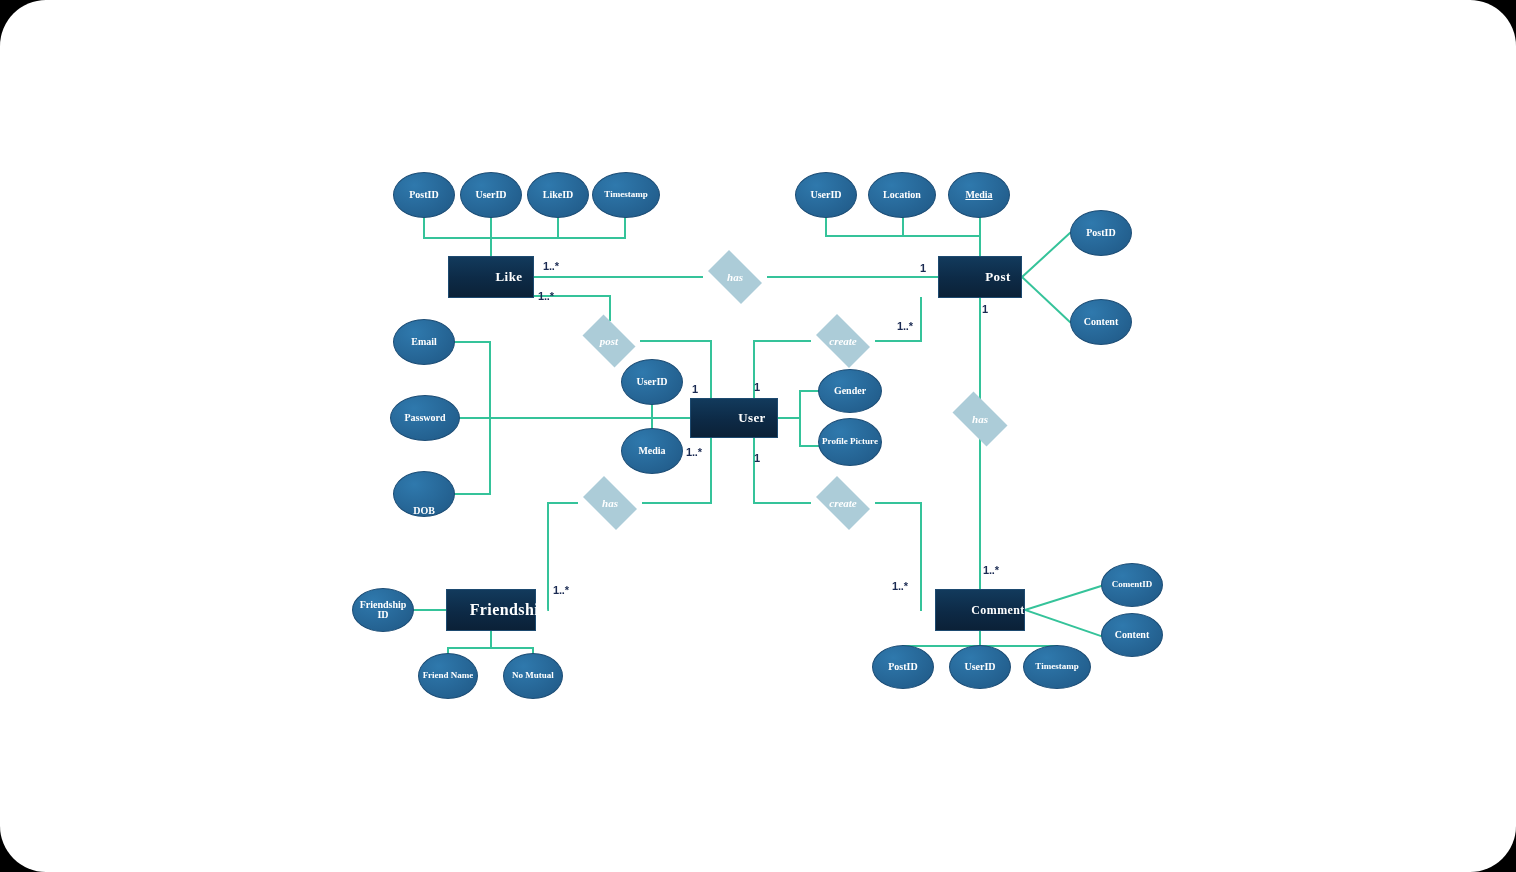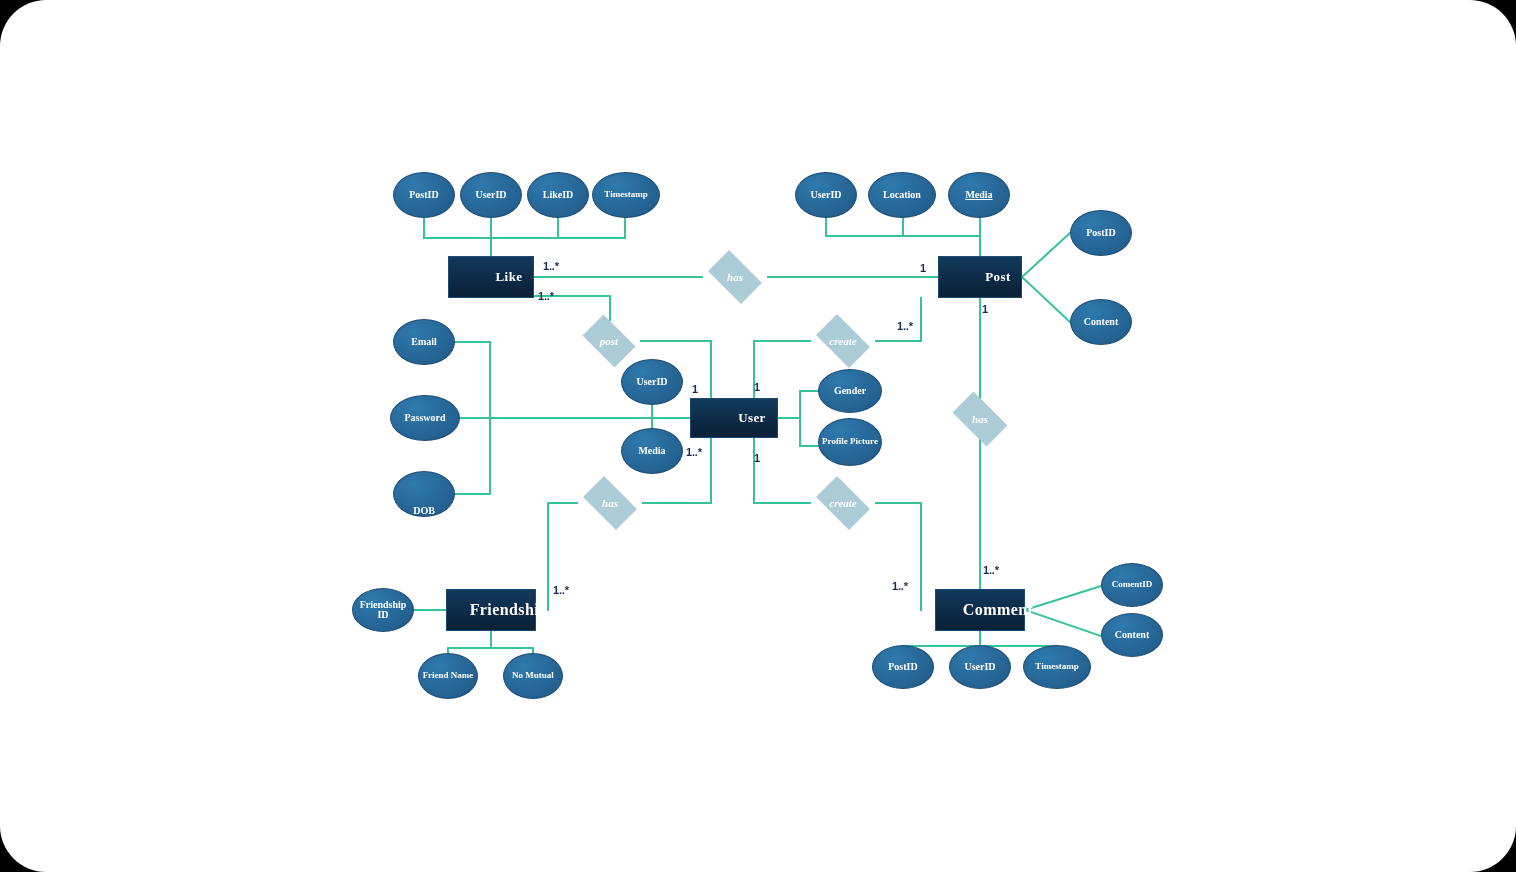--- a/index.html
+++ b/index.html
@@ -162,21 +162,21 @@
     </div>
 
     <div class="node entity" style="left:690px;top:398px;width:88px;height:40px;font-size:13px;">
       <span>User</span>
     </div>
 
     <div class="node entity" style="left:446px;top:589px;width:90px;height:42px;font-size:16px;">
       <span>Friendship</span>
     </div>
 
-    <div class="node entity" style="left:935px;top:589px;width:90px;height:42px;font-size:16px;">
+    <div class="node entity" style="left:935px;top:589px;width:90px;height:42px;font-size:12px;">
       <span>Comment</span>
     </div>
 
     <div class="node attribute" style="left:393px;top:172px;width:62px;height:46px;font-size:10px;">
       <span>PostID</span>
     </div>
     <div class="node attribute" style="left:460px;top:172px;width:62px;height:46px;font-size:10px;">
       <span>UserID</span>
     </div>
     <div class="node attribute" style="left:527px;top:172px;width:62px;height:46px;font-size:10px;">

